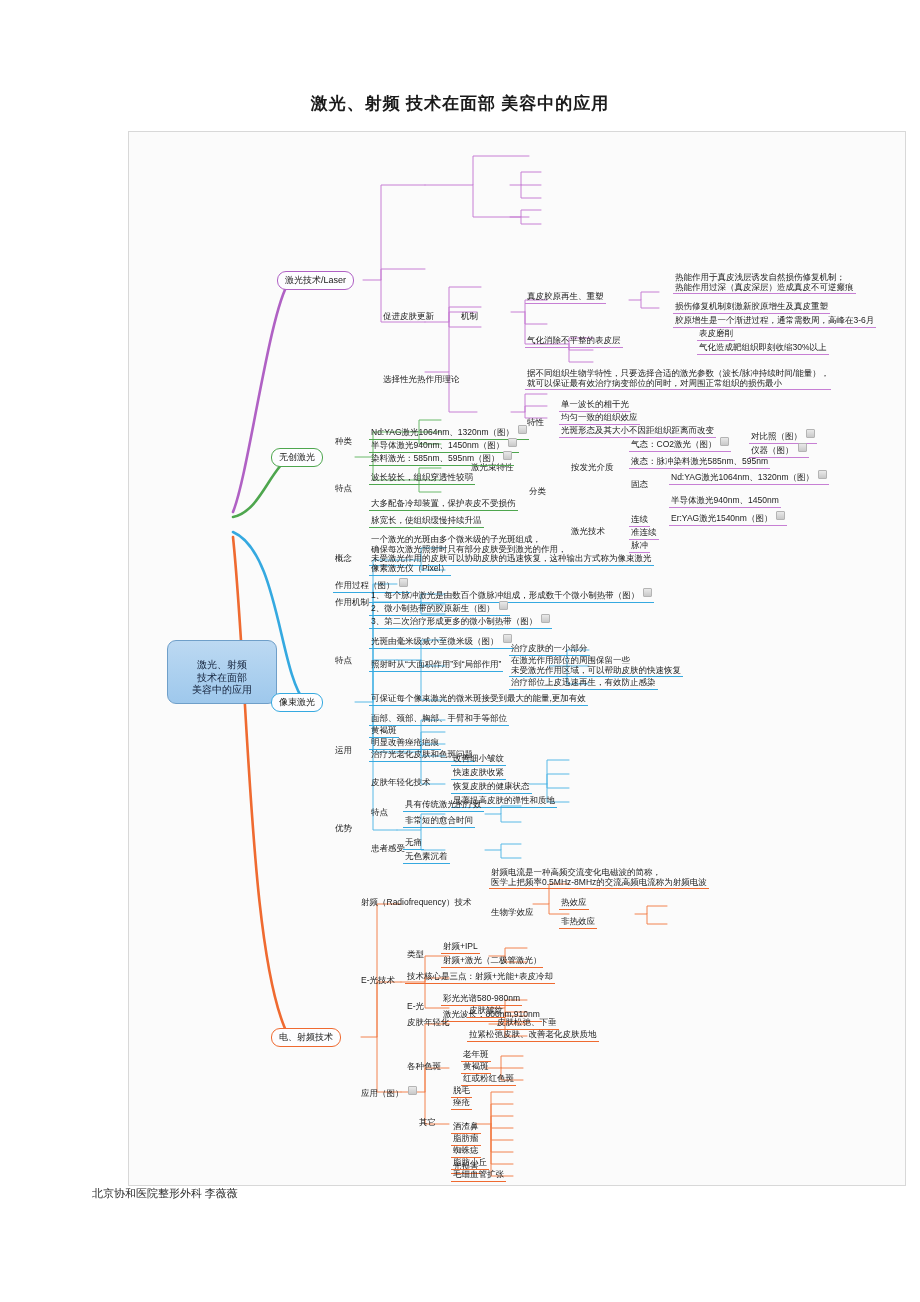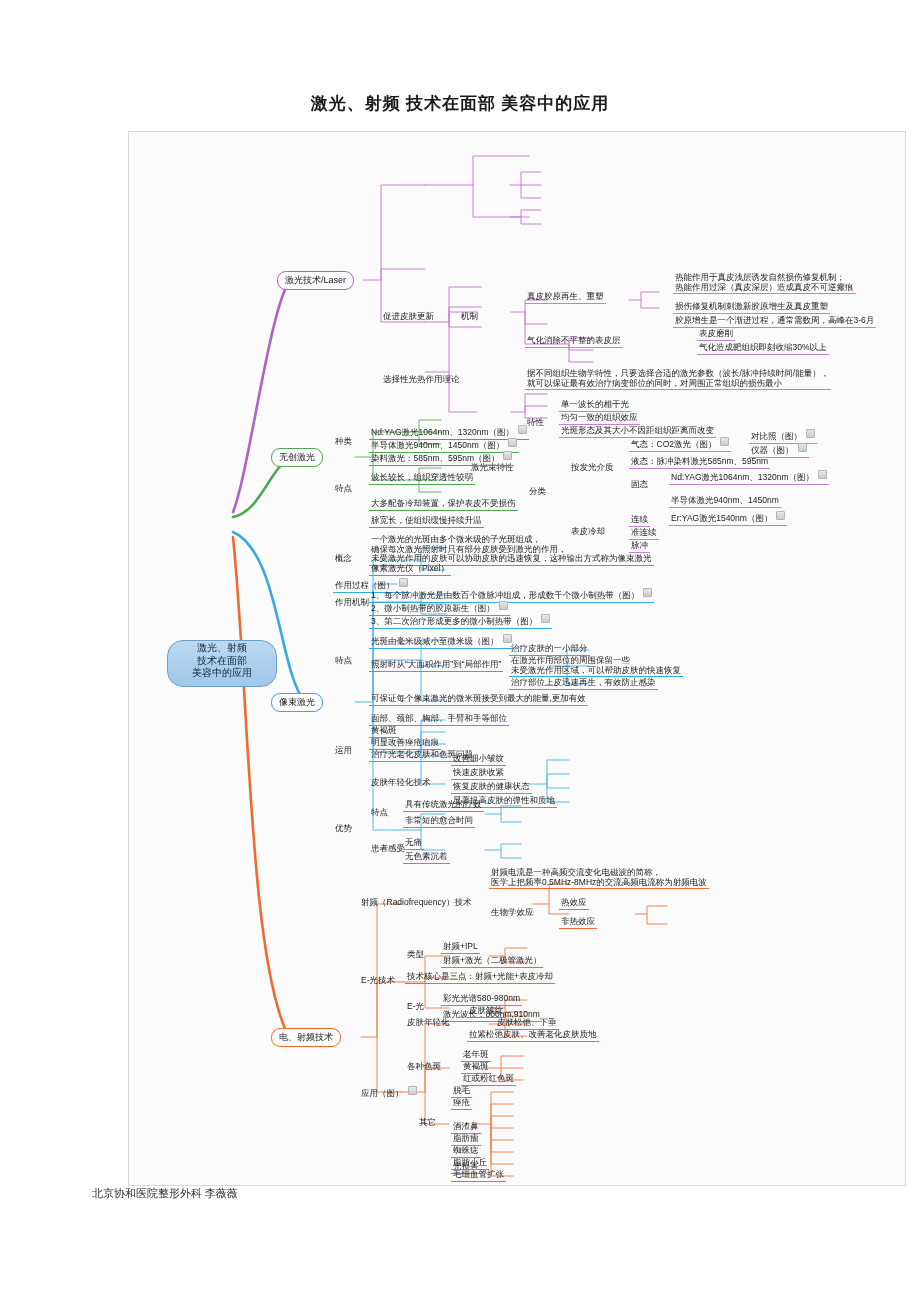--- a/index.html
+++ b/index.html
@@ -41,23 +41,23 @@
     font-family:"Liberation Sans","DejaVu Sans",sans-serif;
   }
   .pill.p-purple{border:1px solid #b061c4;color:#20201f;}
   .pill.p-green {border:1px solid #4ea64e;color:#20201f;}
   .pill.p-blue  {border:1px solid #35a9e0;color:#20201f;}
   .pill.p-orange{border:1px solid #ef6a30;color:#20201f;}
 
   #root-node{
     position:absolute;left:38px;top:508px;width:104px;
     background:linear-gradient(#bcd9f2,#9ec8ec);
-    border:1px solid #6f9fc9;border-radius:16px;
+    border:1px solid #6f9fc9;border-radius:9px;
     text-align:center;font-size:10px;line-height:1.25;
-    padding:1px 2px 6px 2px;color:#13213a;white-space:pre;
+    padding:18px 2px 6px 2px;color:#13213a;white-space:pre;
     font-family:"Liberation Sans","DejaVu Sans",sans-serif;
   }
   .badge{
     display:inline-block;width:7px;height:7px;margin-left:4px;
     background:linear-gradient(#e9e9e9,#c9c9c9);
     border:1px solid #b4b4b4;border-radius:1px;vertical-align:1px;
   }
   #footer{
     position:absolute;left:92px;top:1186px;font-size:11px;color:#2a2a2a;
     font-family:"Liberation Serif","DejaVu Serif",serif;
@@ -226,21 +226,21 @@
       <div class="node lbl" style="left:440px;top:331px;">按发光介质</div>
       <div class="node leaf" style="left:500px;top:305px;"><span>气态：CO2激光（图）</span><span class="badge"></span></div>
       <div class="node leaf" style="left:620px;top:297px;"><span>对比照（图）</span><span class="badge"></span></div>
       <div class="node leaf" style="left:620px;top:311px;"><span>仪器（图）</span><span class="badge"></span></div>
       <div class="node leaf" style="left:500px;top:325px;">液态：脉冲染料激光585nm、595nm</div>
       <div class="node lbl" style="left:500px;top:348px;">固态</div>
       <div class="node leaf" style="left:540px;top:338px;"><span>Nd:YAG激光1064nm、1320nm（图）</span><span class="badge"></span></div>
       <div class="node leaf" style="left:540px;top:351px;margin-top:28px;"><span>Er:YAG激光1540nm（图）</span><span class="badge"></span></div>
       <div class="node leaf" style="left:540px;top:364px;">半导体激光940nm、1450nm</div>
 
-      <div class="node lbl" style="left:440px;top:395px;">表皮冷却</div>
+      <div class="node lbl" style="left:440px;top:395px;">激光技术</div>
       <div class="node leaf" style="left:500px;top:383px;">连续</div>
       <div class="node leaf" style="left:500px;top:396px;">准连续</div>
       <div class="node leaf" style="left:500px;top:409px;">脉冲</div>
     </div>
 
     <div class="pill p-green" style="left:142px;top:316px;">无创激光</div>
 
     <div class="c-green">
       <div class="node lbl" style="left:204px;top:305px;">种类</div>
       <div class="node leaf" style="left:240px;top:293px;"><span>Nd:YAG激光1064nm、1320nm（图）</span><span class="badge"></span></div>

